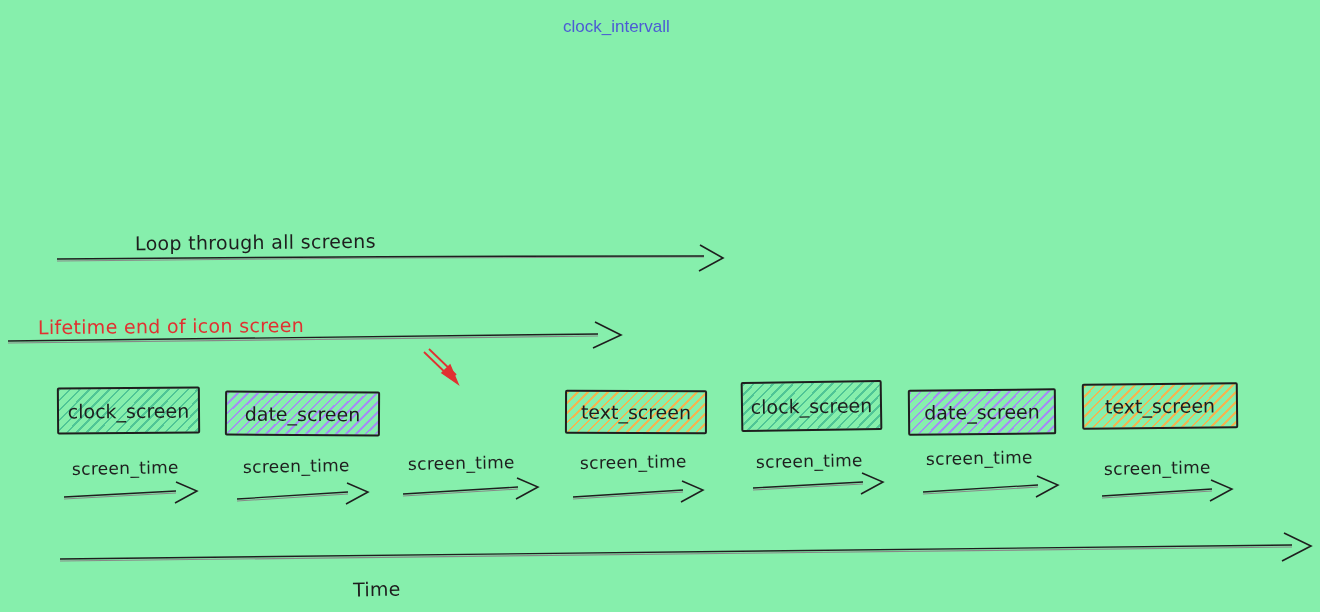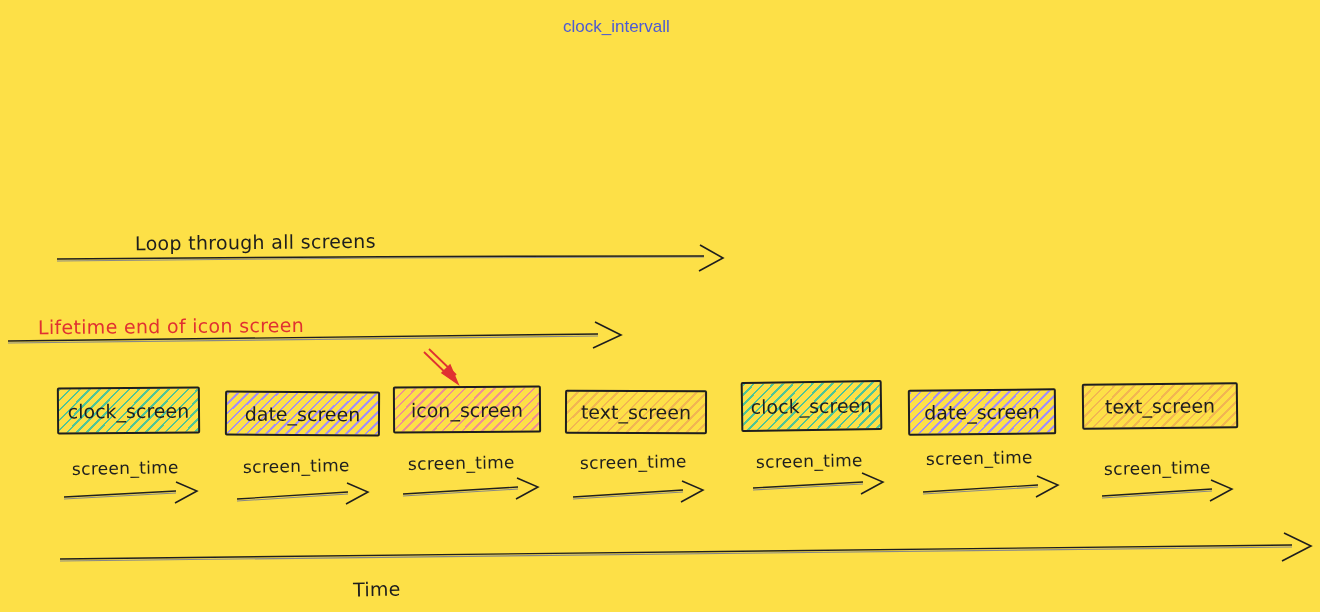--- a/index.html
+++ b/index.html
@@ -1,20 +1,20 @@
 <!DOCTYPE html>
 <html><head>
 <meta charset="utf-8">
 <style>
   html, body { margin: 0; padding: 0; background: #ffffff; }
   .canvas {
     position: relative;
     width: 1320px;
     height: 612px;
-    background: #fde047;
+    background: #86efac;
     overflow: hidden;
     font-family: "DejaVu Sans", sans-serif;
   }
   .title {
     position: absolute;
     left: 563px; top: 17px;
     font-family: "Liberation Sans", sans-serif;
     font-size: 17px;
     color: #4c5bd4;
   }
@@ -123,23 +123,20 @@
       <path d="M1284,533 L1311,546 L1282,561" stroke="#1e1e1e" stroke-width="1.6"></path>
     </g>
   </svg>
 
   <div class="screen-box" style="left: 57px; top: 387px; width: 143px; height: 47px; transform: rotate(-0.4deg); background: repeating-linear-gradient(135deg, rgb(79, 197, 150) 0px, rgb(79, 197, 150) 1.8px, transparent 1.8px, transparent 7px);">
     <span>clock_screen</span>
   </div>
   <div class="screen-box" style="left: 225px; top: 391px; width: 155px; height: 45px; transform: rotate(0.3deg); background: repeating-linear-gradient(135deg, rgb(165, 143, 242) 0px, rgb(165, 143, 242) 1.8px, transparent 1.8px, transparent 7px);">
     <span>date_screen</span>
   </div>
-  <div class="screen-box" style="left: 393px; top: 386px; width: 148px; height: 47px; transform: rotate(-0.3deg); background: repeating-linear-gradient(135deg, rgb(239, 145, 145) 0px, rgb(239, 145, 145) 1.8px, transparent 1.8px, transparent 7px);">
-    <span>icon_screen</span>
-  </div>
   <div class="screen-box" style="left: 565px; top: 390px; width: 142px; height: 44px; transform: rotate(0.2deg); background: repeating-linear-gradient(135deg, rgb(242, 182, 82) 0px, rgb(242, 182, 82) 1.8px, transparent 1.8px, transparent 7px);">
     <span>text_screen</span>
   </div>
   <div class="screen-box" style="left: 741px; top: 381px; width: 141px; height: 50px; transform: rotate(-0.8deg); background: repeating-linear-gradient(135deg, rgb(79, 197, 150) 0px, rgb(79, 197, 150) 1.8px, transparent 1.8px, transparent 7px);">
     <span>clock_screen</span>
   </div>
   <div class="screen-box" style="left: 908px; top: 389px; width: 148px; height: 46px; transform: rotate(-0.5deg); background: repeating-linear-gradient(135deg, rgb(165, 143, 242) 0px, rgb(165, 143, 242) 1.8px, transparent 1.8px, transparent 7px);">
     <span>date_screen</span>
   </div>
   <div class="screen-box" style="left: 1082px; top: 383px; width: 156px; height: 46px; transform: rotate(-0.6deg); background: repeating-linear-gradient(135deg, rgb(242, 182, 82) 0px, rgb(242, 182, 82) 1.8px, transparent 1.8px, transparent 7px);">

